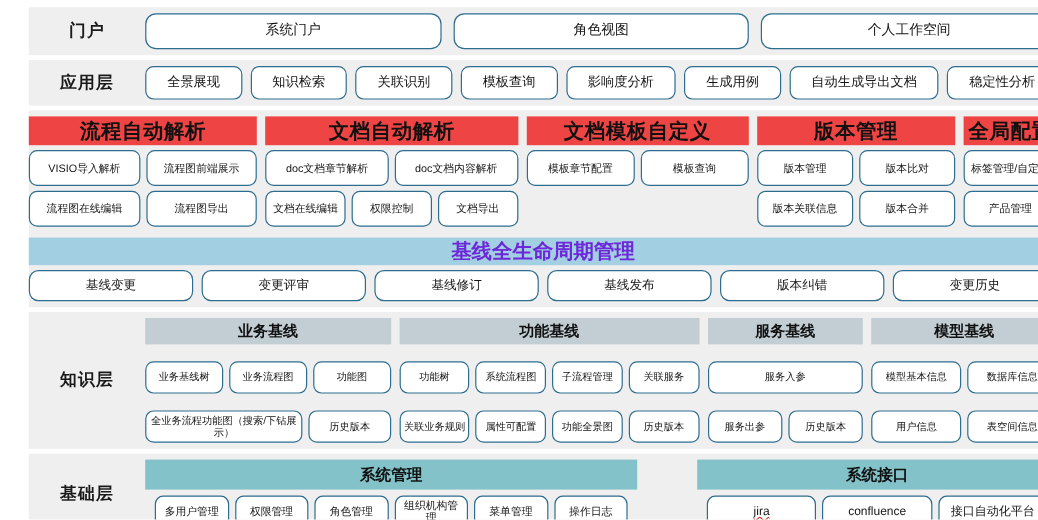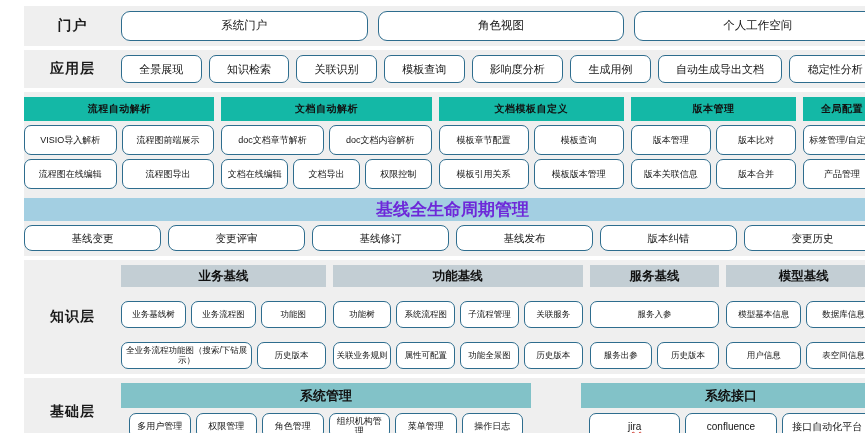--- a/index.html
+++ b/index.html
@@ -93,23 +93,23 @@
 
   
   .row-cap { flex: 0 0 auto; }
   .cap-groups {
     display: flex;
     gap: 7px;
     width: 100%;
   }
   .cap-col { display: flex; flex-direction: column; gap: 4px; }
   .cap-head {
-    background: #14b8a6;
+    background: #ef4444;
     color: #111111;
-    font-size: 10px;
+    font-size: 17px;
     font-weight: bold;
     height: 24px;
     display: flex;
     align-items: center;
     justify-content: center;
     letter-spacing: .5px;
   }
   .cap-rowline {
     display: flex;
     gap: 5px;
@@ -254,34 +254,30 @@
         </div>
 
         <div class="cap-col" style="flex: 1 1 185px;">
           <div class="cap-head">文档自动解析</div>
           <div class="cap-rowline">
             <div class="pill">doc文档章节解析</div>
             <div class="pill">doc文档内容解析</div>
           </div>
           <div class="cap-rowline">
             <div class="pill">文档在线编辑</div>
+            <div class="pill">权限控制</div>
             <div class="pill">文档导出</div>
-            <div class="pill">权限控制</div>
           </div>
         </div>
 
         <div class="cap-col" style="flex: 1 1 160px;">
           <div class="cap-head">文档模板自定义</div>
           <div class="cap-rowline">
             <div class="pill">模板章节配置</div>
             <div class="pill">模板查询</div>
-          </div>
-          <div class="cap-rowline">
-            <div class="pill">模板引用关系</div>
-            <div class="pill">模板版本管理</div>
           </div>
         </div>
 
         <div class="cap-col" style="flex: 1 1 140px;">
           <div class="cap-head">版本管理</div>
           <div class="cap-rowline">
             <div class="pill">版本管理</div>
             <div class="pill">版本比对</div>
           </div>
           <div class="cap-rowline">

